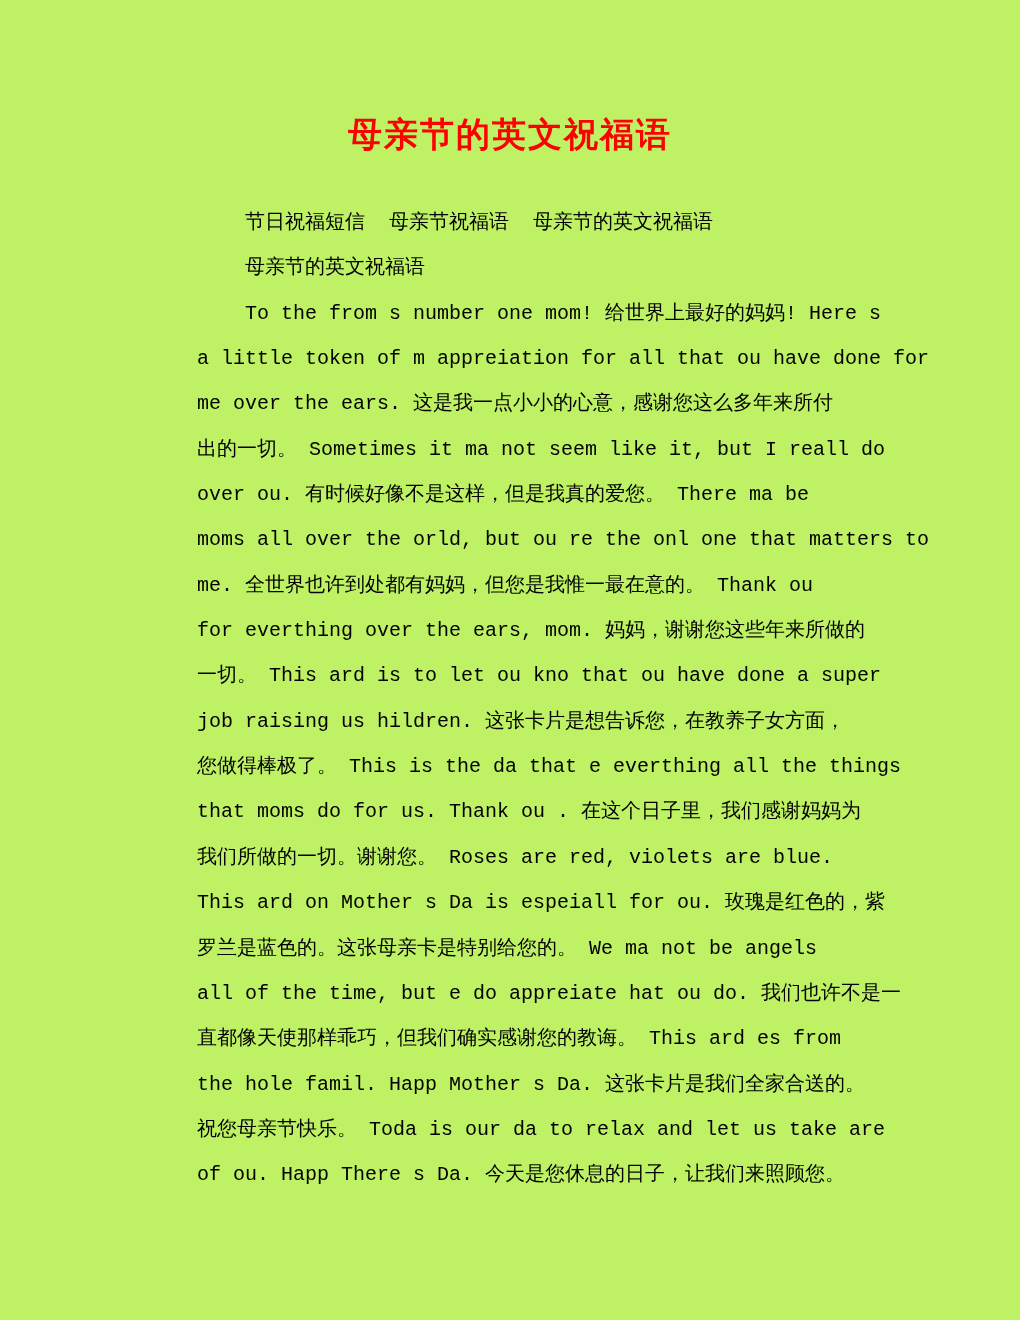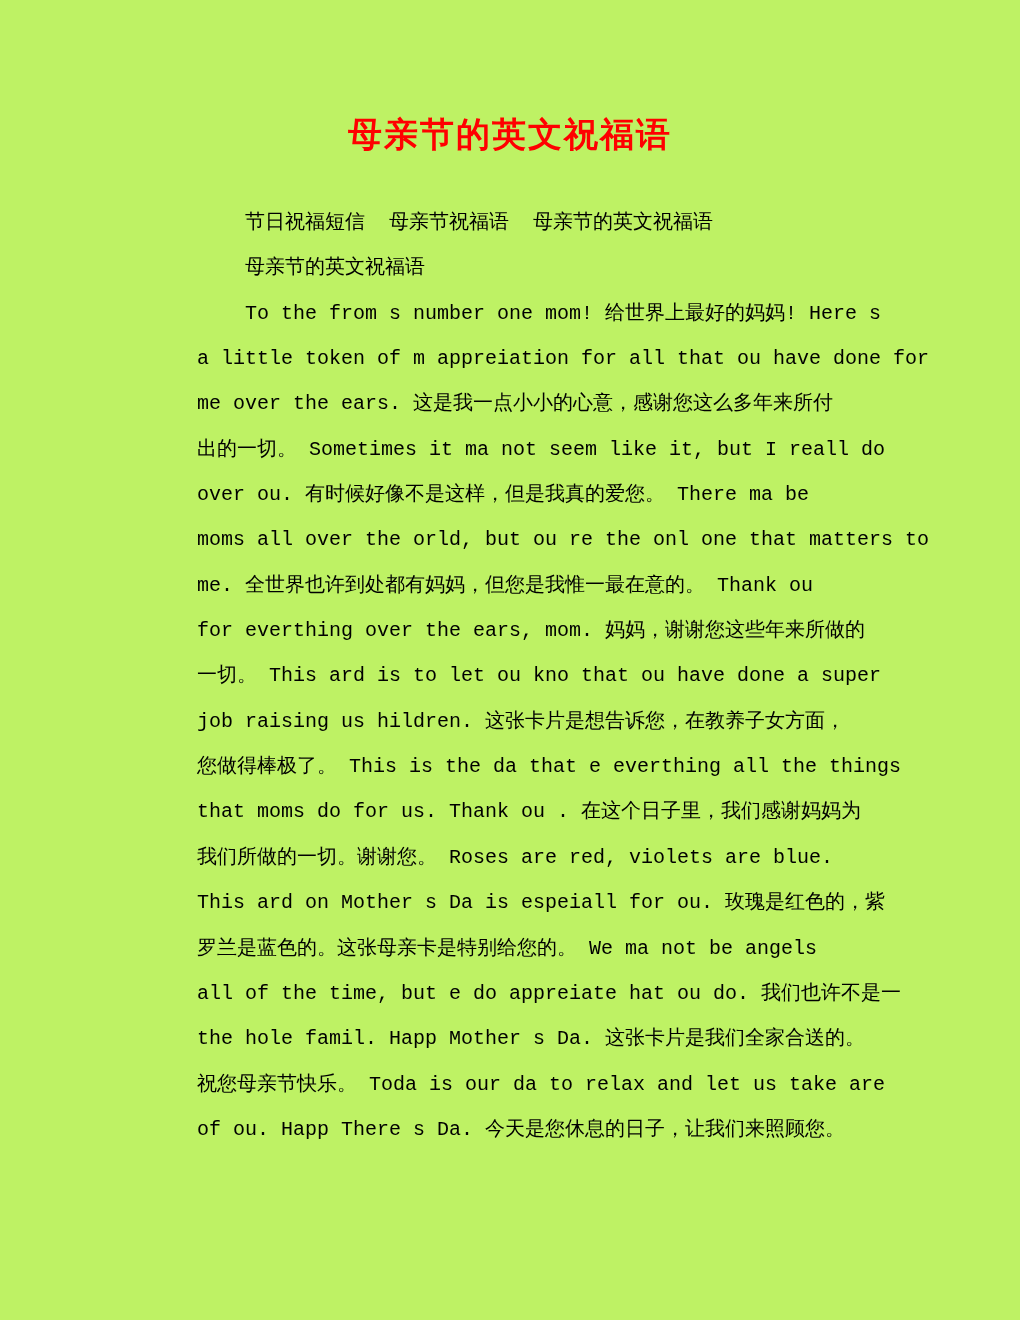--- a/index.html
+++ b/index.html
@@ -66,18 +66,19 @@
     <div class="line">me. 全世界也许到处都有妈妈，但您是我惟一最在意的。 Thank ou</div>
     <div class="line">for everthing over the ears, mom. 妈妈，谢谢您这些年来所做的</div>
     <div class="line">一切。 This ard is to let ou kno that ou have done a super</div>
     <div class="line">job raising us hildren. 这张卡片是想告诉您，在教养子女方面，</div>
     <div class="line">您做得棒极了。 This is the da that e everthing all the things</div>
     <div class="line">that moms do for us. Thank ou . 在这个日子里，我们感谢妈妈为</div>
     <div class="line">我们所做的一切。谢谢您。 Roses are red, violets are blue.</div>
     <div class="line">This ard on Mother s Da is espeiall for ou. 玫瑰是红色的，紫</div>
     <div class="line">罗兰是蓝色的。这张母亲卡是特别给您的。 We ma not be angels</div>
     <div class="line">all of the time, but e do appreiate hat ou do. 我们也许不是一</div>
+    <div class="line">直都像天使那样乖巧，但我们确实感谢您的教诲。 This ard es from</div>
     <div class="line">the hole famil. Happ Mother s Da. 这张卡片是我们全家合送的。</div>
     <div class="line">祝您母亲节快乐。 Toda is our da to relax and let us take are</div>
     <div class="line">of ou. Happ There s Da. 今天是您休息的日子，让我们来照顾您。</div>
   </div>
 
 </div>
 
 </body></html>

